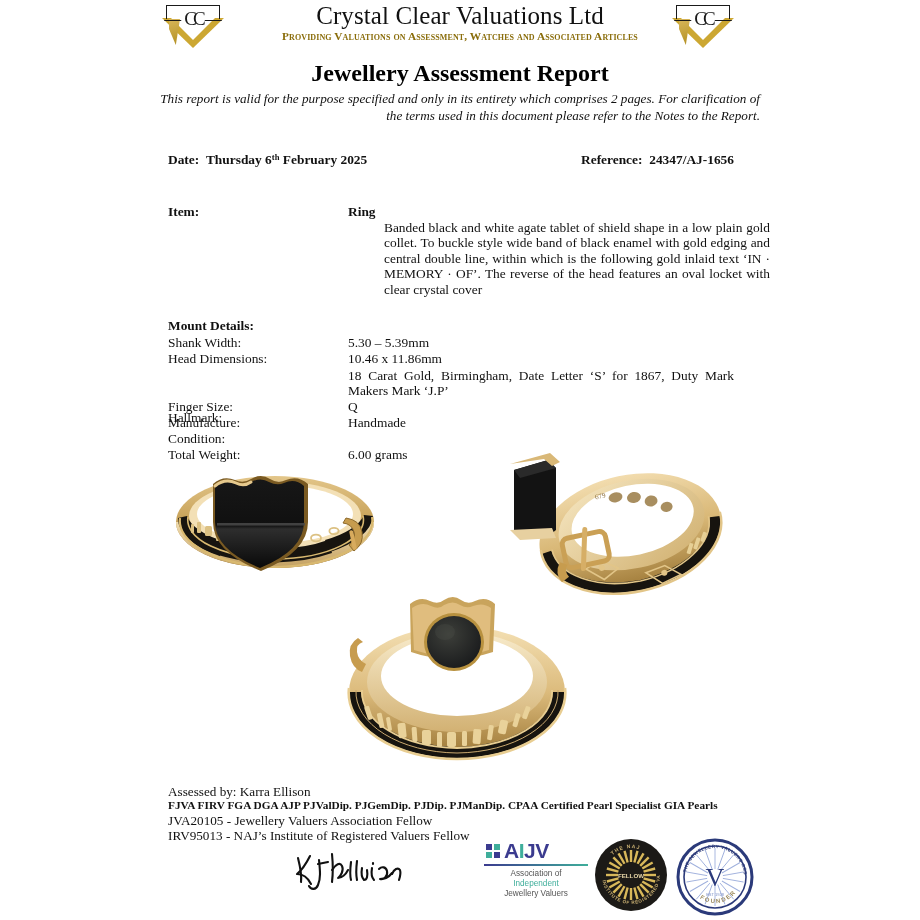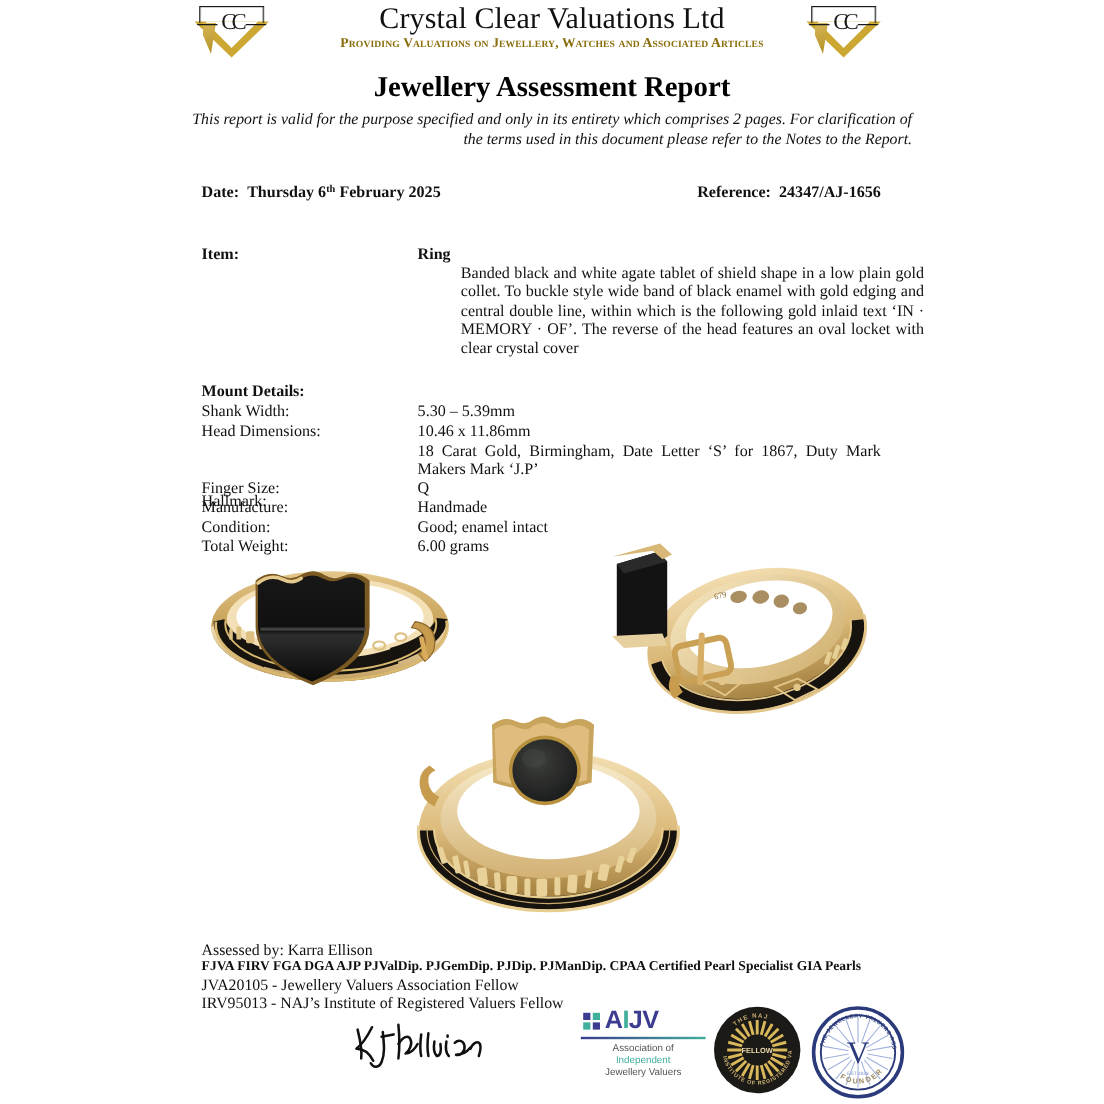--- a/index.html
+++ b/index.html
@@ -224,21 +224,21 @@
         <div class="facet-inner"></div>
         <div class="sheen"></div>
         <div class="tabletop"></div>
         <div class="tab-l"></div>
         <div class="tab-r"></div>
         <div class="mono">CC</div>
       </div>
     </div>
 
     <div class="company-name">Crystal Clear Valuations Ltd</div>
-    <div class="company-tagline">Providing Valuations on Jewellery, Watches and Associated Articles</div>
+    <div class="company-tagline">Providing Valuations on Assessment, Watches and Associated Articles</div>
   </div>
 
   <div class="report-title">Jewellery Assessment Report</div>
   <div class="validity">This report is valid for the purpose specified and only in its entirety which comprises 2 pages.  For clarification of the terms used in this document please refer to the Notes to the Report.</div>
 
   <div class="daterow">
     <div class="date"><span>Date:</span>&nbsp;&nbsp;<span>Thursday 6</span><sup>th</sup><span> February 2025</span></div>
     <div class="ref"><span>Reference:</span>&nbsp;&nbsp;<span>24347/AJ-1656</span></div>
   </div>
 
@@ -257,21 +257,20 @@
   <div class="field-label" style="top:367px;margin-top:43px;">Hallmark:</div>
   <div class="hallmark-val">18 Carat Gold, Birmingham, Date Letter ‘S’ for 1867, Duty Mark Makers Mark ‘J.P’</div>
 
   <div class="field-label" style="top:399px;">Finger Size:</div>
   <div class="field-value" style="top:399px;">Q</div>
 
   <div class="field-label" style="top:415px;">Manufacture:</div>
   <div class="field-value" style="top:415px;">Handmade</div>
 
   <div class="field-label" style="top:431px;">Condition:</div>
-  <div class="field-value" style="top:431px;">Good; enamel intact</div>
 
   <div class="field-label" style="top:447px;">Total Weight:</div>
   <div class="field-value" style="top:447px;">6.00 grams</div>
 
   <div class="photos">
 
     <div class="photo" style="left:160px; top:8px;">
       <svg width="230" height="130" viewBox="0 0 230 130" xmlns="http://www.w3.org/2000/svg">
         <defs>
           <linearGradient id="g1" x1="0" y1="0" x2="0" y2="1">

